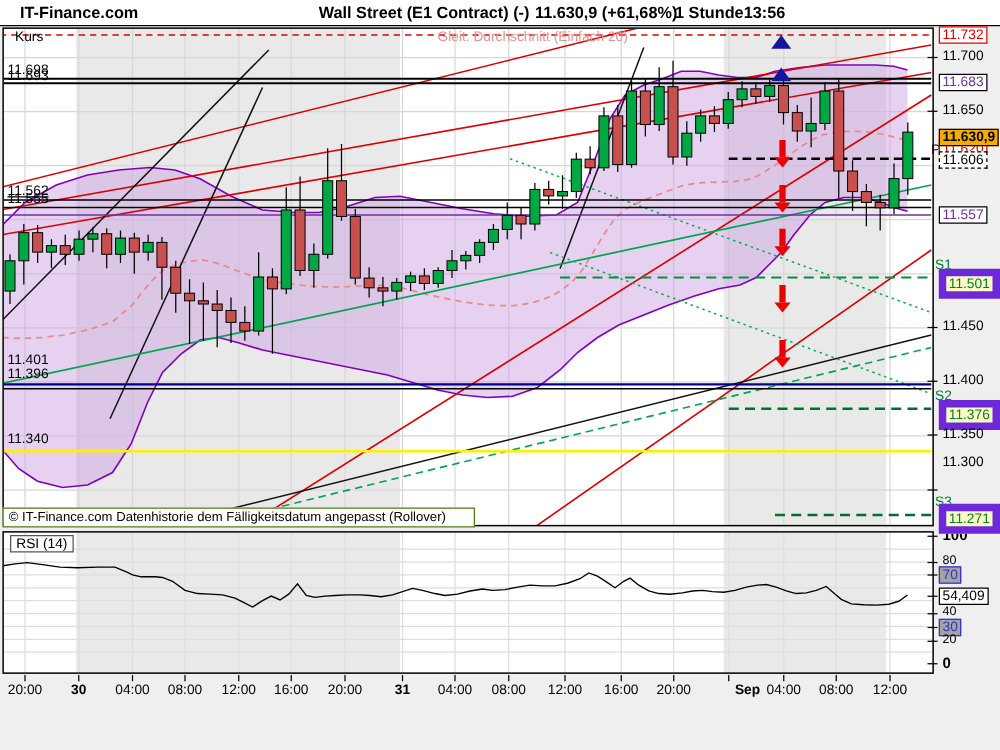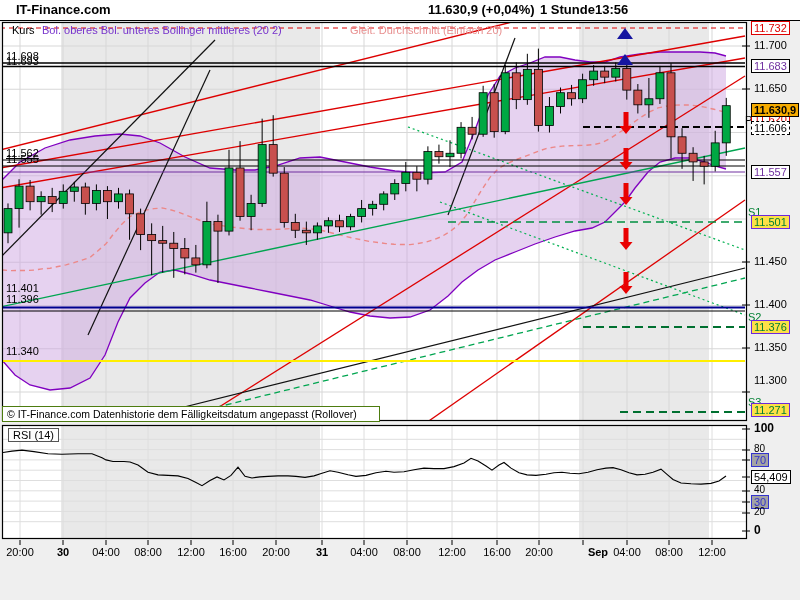--- a/index.html
+++ b/index.html
@@ -9,42 +9,43 @@
   #chart-svg{position:absolute;left:0;top:0;}
   .hdr{position:absolute;top:2px;font-size:13px;font-weight:bold;white-space:nowrap;}
   #header-bar{position:absolute;left:0;top:0;width:800px;height:20px;background:#fff;border-bottom:1.5px solid #000;}
   .lg{position:absolute;top:24px;font-size:11px;white-space:nowrap;}
   .rlab{position:absolute;left:751px;font-size:11px;line-height:12px;white-space:nowrap;padding:0 2px;}
   .tick,.bold,.small{left:754px;padding:0;}
   .bold{font-weight:bold;font-size:12px;}
   .small{font-size:10px;}
   .box-red{background:#fff;border:1px solid #dd0000;color:#dd0000;}
   .box-purple{background:#fff;border:1px solid #000;color:#7030a0;}
-  .box-green{background:#fde047;border:1px solid #6d28d9;color:#008033;}
+  .box-green{background:#fef9c3;border:6px solid #6d28d9;color:#008033;}
   .box-dashed{background:#fff;border:1px dashed #000;color:#000;}
   .box-current{background:#f5ab00;border:1px solid #000;color:#000;font-weight:bold;}
   .box-blue{background:#a3a3a3;border:1px solid #3333cc;color:#3333cc;}
   .box-black{background:#fff;border:1px solid #000;color:#000;}
   .text-red{background:#fff;border:1px solid #dd0000;color:#dd0000;}
   .xlab{position:absolute;top:546px;font-size:11px;transform:translateX(-50%);white-space:nowrap;}
   .xbold{font-weight:bold;}
   .leftlab{position:absolute;font-size:11px;color:#000;}
   .pivlab{position:absolute;font-size:11px;white-space:nowrap;margin-left:15px;}
   #copyright-box{position:absolute;left:2px;top:406px;width:372px;height:14px;background:#fff;
      border:1px solid #4d7c0f;font-size:10.5px;line-height:14px;padding-left:4px;white-space:nowrap;overflow:hidden;}
   #rsi-label{position:absolute;left:8px;top:428px;font-size:11px;background:#fdfdfd;border:1px solid #555;padding:0 4px;}
 </style>
 </head>
 <body>
 
 <div id="stage">
 
   <div id="header-bar"></div>
   <div class="hdr" style="left:16px">IT-Finance.com</div>
-  <div class="hdr" style="left:428px">11.630,9 (+0,04%)</div>
+  <div class="hdr" style="left:255px">Wall Street (E1 Contract) (-)</div>
+  <div class="hdr" style="left:428px">11.630,9 (+61,68%)</div>
   <div class="hdr" style="left:540px">1 Stunde</div>
   <div class="hdr" style="left:595px">13:56</div>
 
   <svg id="chart-svg" width="800" height="600" viewBox="0 0 800 600">
       <defs>
         <clipPath id="mc">
           <rect x="3" y="23" width="743" height="397"></rect>
         </clipPath>
       <clipPath id="rc">
           <rect x="3" y="426" width="743" height="113"></rect>
@@ -318,38 +319,37 @@
       <line x1="742" y1="450" x2="750" y2="450" stroke="#000" stroke-width="1"></line>
       <line x1="742" y1="460" x2="750" y2="460" stroke="#000" stroke-width="1"></line>
       <line x1="742" y1="477" x2="750" y2="477" stroke="#000" stroke-width="1"></line>
       <line x1="742" y1="491" x2="750" y2="491" stroke="#000" stroke-width="1"></line>
       <line x1="742" y1="502" x2="750" y2="502" stroke="#000" stroke-width="1"></line>
       <line x1="742" y1="513" x2="750" y2="513" stroke="#000" stroke-width="1"></line>
       <line x1="742" y1="531" x2="750" y2="531" stroke="#000" stroke-width="1"></line>
     </svg>
 
   <div class="lg" style="left:12px;color:#000">Kurs</div>
-  <div class="lg" style="left:42px;color:#7733cc">Bol. oberes Bol. unteres Bollinger mittleres (20 2)</div>
   <div class="lg" style="left:350px;color:#e89090">Gleit. Durchschnitt (Einfach 20)</div>
 
   <div id="labels-layer">
       <div class="rlab box-red" style="top: 21px; z-index: 2;">11.732</div>
       <div class="rlab tick" style="top: 39px; z-index: 2;">11.700</div>
       <div class="rlab box-purple" style="top: 59px; z-index: 2;">11.683</div>
       <div class="rlab tick" style="top: 82px; z-index: 2;">11.650</div>
       <div class="rlab text-red" style="top: 112px; z-index: 2;">11.620</div>
       <div class="rlab box-current" style="top: 103px; z-index: 3;">11.630,9</div>
       <div class="rlab box-dashed" style="top: 121px; z-index: 4;">11.606</div>
       <div class="rlab box-purple" style="top: 165px; z-index: 2;">11.557</div>
       <div class="rlab box-green" style="top: 215px; z-index: 2;">11.501</div>
       <div class="rlab tick" style="top: 255px; z-index: 2;">11.450</div>
       <div class="rlab tick" style="top: 298px; z-index: 2;">11.400</div>
       <div class="rlab box-green" style="top: 320px; z-index: 2;">11.376</div>
       <div class="rlab tick" style="top: 341px; z-index: 2;">11.350</div>
-      <div class="rlab tick" style="top: 374px; z-index: 2;">11.300</div>
+      <div class="rlab tick" style="top: 364px; z-index: 2;">11.300</div>
       <div class="rlab box-green" style="top: 403px; z-index: 2;">11.271</div>
       <div class="rlab bold" style="top: 422px;">100</div>
       <div class="rlab small" style="top: 443px;">80</div>
       <div class="rlab box-blue" style="top: 453px;">70</div>
       <div class="rlab box-black" style="top: 470px;">54,409</div>
       <div class="rlab small" style="top: 484px;">40</div>
       <div class="rlab box-blue" style="top: 495px;">30</div>
       <div class="rlab small" style="top: 506px;">20</div>
       <div class="rlab bold" style="top: 524px;">0</div>
       <div class="xlab" style="left: 20px;">20:00</div>

